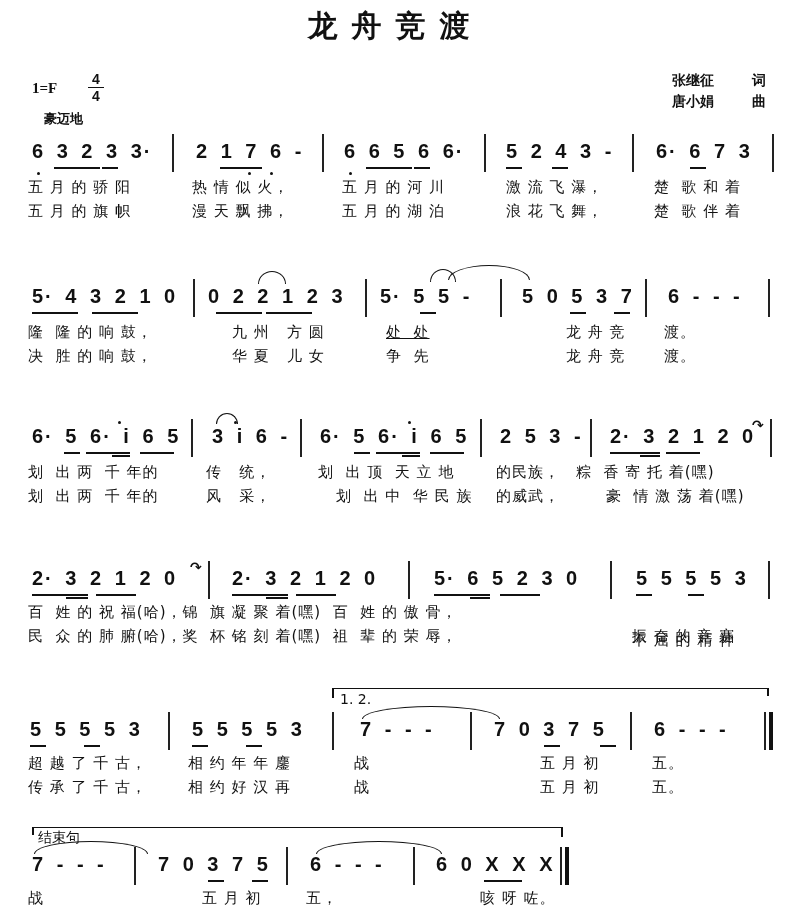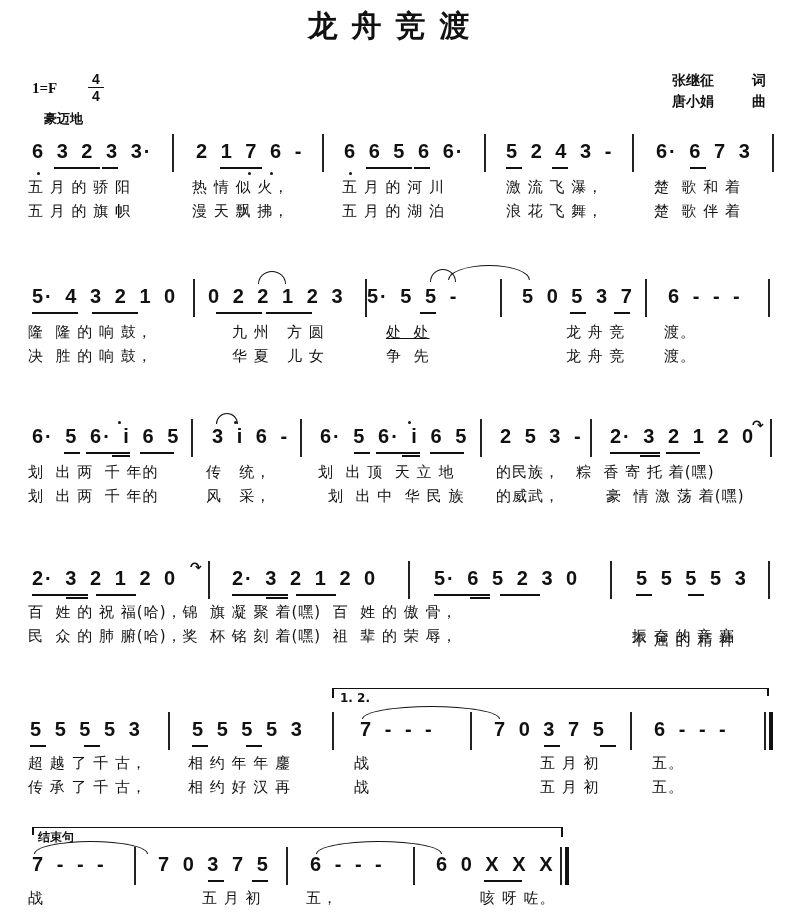--- a/index.html
+++ b/index.html
@@ -23,21 +23,21 @@
   .bar { position: absolute; width: 1.5px; background: #222; }
   .dbl { position: absolute; width: 2px; background: #222; }
   .dblthick { position: absolute; width: 4px; background: #111; }
   .lyric { position: absolute; font-size: 15px; white-space: pre; letter-spacing: 1px; }
   .ul { position: absolute; height: 1.5px; background: #111; }
   .dot-under { position: absolute; width: 3px; height: 3px; border-radius: 50%; background: #111; }
   .dot-over { position: absolute; width: 3px; height: 3px; border-radius: 50%; background: #111; }
   .slur { position: absolute; border: 1.5px solid #111; border-bottom: none; border-radius: 50% 50% 0 0 / 100% 100% 0 0; }
   .volta { position: absolute; border-top: 1.5px solid #111; }
   .volta-l { position: absolute; width: 1.5px; background: #111; }
-  .volta-label { position: absolute; font-size: 12px; font-weight: bold; }
+  .volta-label { position: absolute; font-size: 14px; font-weight: normal; }
   .breath { position: absolute; font-size: 14px; font-weight: bold; }
 </style>
 </head>
 <body>
 
 <div class="abs title">龙舟竞渡</div>
 <div class="abs key">1=F</div>
 <div class="abs timesig">
   <span>4</span>
   <span class="line"></span>
@@ -87,21 +87,21 @@
 </div>
 
 <div class="staff" style="top:285px;">
   <div class="slur" style="left:258px;top:-14px;width:26px;height:12px;"></div>
   <div class="slur" style="left:430px;top:-16px;width:24px;height:12px;"></div>
   <div class="slur" style="left:448px;top:-20px;width:80px;height:14px;"></div>
   <div class="notes" style="left: 32px; letter-spacing: 2px; word-spacing: 4px;">5· 4 3 2 1 0</div>
   <div class="bar" style="left:193px;top:-6px;height:38px;"></div>
   <div class="notes" style="left: 208px; letter-spacing: 2px; word-spacing: 4px;">0 2 2 1 2 3</div>
   <div class="bar" style="left:365px;top:-6px;height:38px;"></div>
-  <div class="notes" style="left: 367px; letter-spacing: 2px; word-spacing: 4px;">5· 5 5 -</div>
+  <div class="notes" style="left: 380px; letter-spacing: 2px; word-spacing: 4px;">5· 5 5 -</div>
   <div class="bar" style="left:500px;top:-6px;height:38px;"></div>
   <div class="notes" style="left: 522px; letter-spacing: 2px; word-spacing: 4px;">5 0 5 3 7</div>
   <div class="bar" style="left:645px;top:-6px;height:38px;"></div>
   <div class="notes" style="left: 668px; letter-spacing: 2px; word-spacing: 4px;">6 - - -</div>
   <div class="bar" style="left:768px;top:-6px;height:38px;"></div>
   <div class="ul" style="left:32px;top:27px;width:46px;"></div>
   <div class="ul" style="left:92px;top:27px;width:46px;"></div>
   <div class="ul" style="left:216px;top:27px;width:46px;"></div>
   <div class="ul" style="left:266px;top:27px;width:46px;"></div>
   <div class="ul" style="left:420px;top:27px;width:16px;"></div>
@@ -148,21 +148,21 @@
   <div class="ul" style="left:640px;top:30px;width:20px;"></div>
   <div class="ul" style="left:666px;top:27px;width:34px;"></div>
 
   <div class="lyric" style="left:28px;top:38px;">划  出 两  千 年的</div>
   <div class="lyric" style="left:206px;top:38px;">传   统，</div>
   <div class="lyric" style="left:318px;top:38px;">划  出 顶  天 立 地</div>
   <div class="lyric" style="left:496px;top:38px;">的民族，</div>
   <div class="lyric" style="left:576px;top:38px;">粽  香 寄 托 着(嘿)</div>
   <div class="lyric" style="left:28px;top:62px;">划  出 两  千 年的</div>
   <div class="lyric" style="left:206px;top:62px;">风   采，</div>
-  <div class="lyric" style="left:328px;top:62px;">划  出 中  华 民 族</div>
+  <div class="lyric" style="left:336px;top:62px;">划  出 中  华 民 族</div>
   <div class="lyric" style="left:496px;top:62px;">的威武，</div>
   <div class="lyric" style="left:606px;top:62px;">豪  情 激 荡 着(嘿)</div>
 </div>
 
 <div class="staff" style="top:567px;">
   <div class="notes" style="left: 32px; letter-spacing: 2px; word-spacing: 4px;">2· 3 2 1 2 0</div>
   <div class="breath" style="left:190px;top:-8px;">↷</div>
   <div class="bar" style="left:208px;top:-6px;height:38px;"></div>
   <div class="notes" style="left: 232px; letter-spacing: 2px; word-spacing: 4px;">2· 3 2 1 2 0</div>
   <div class="bar" style="left:408px;top:-6px;height:38px;"></div>

